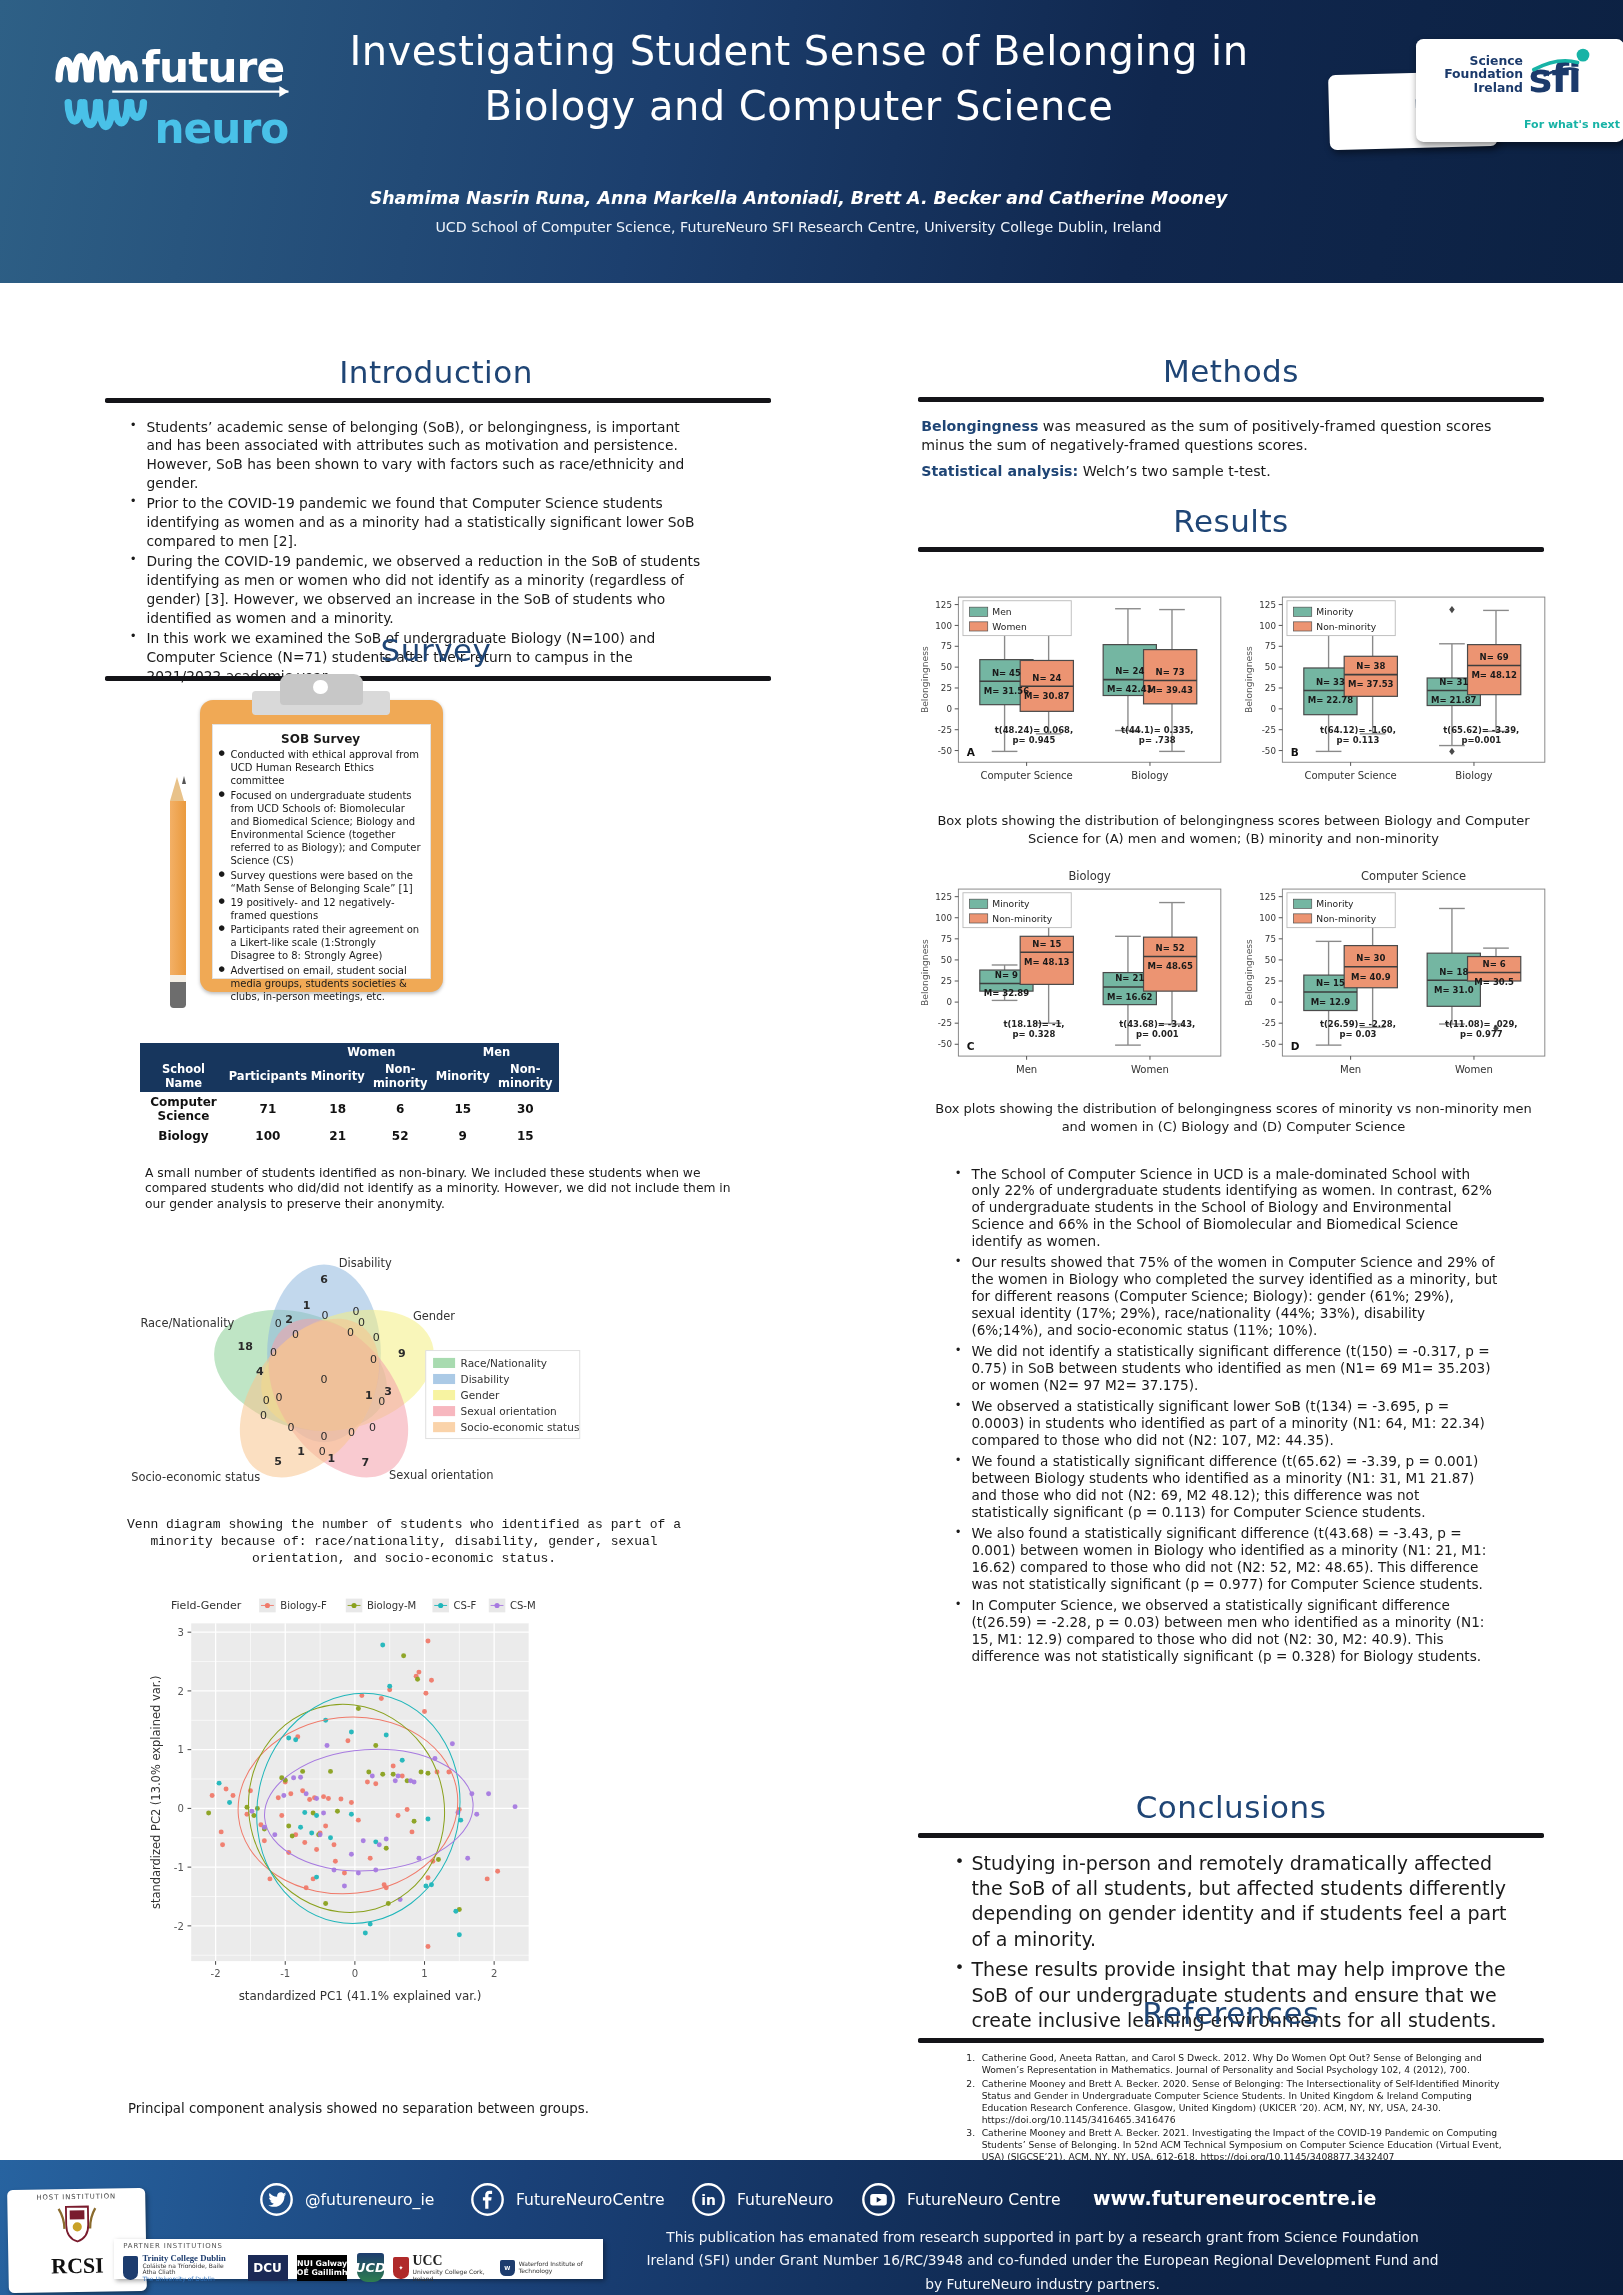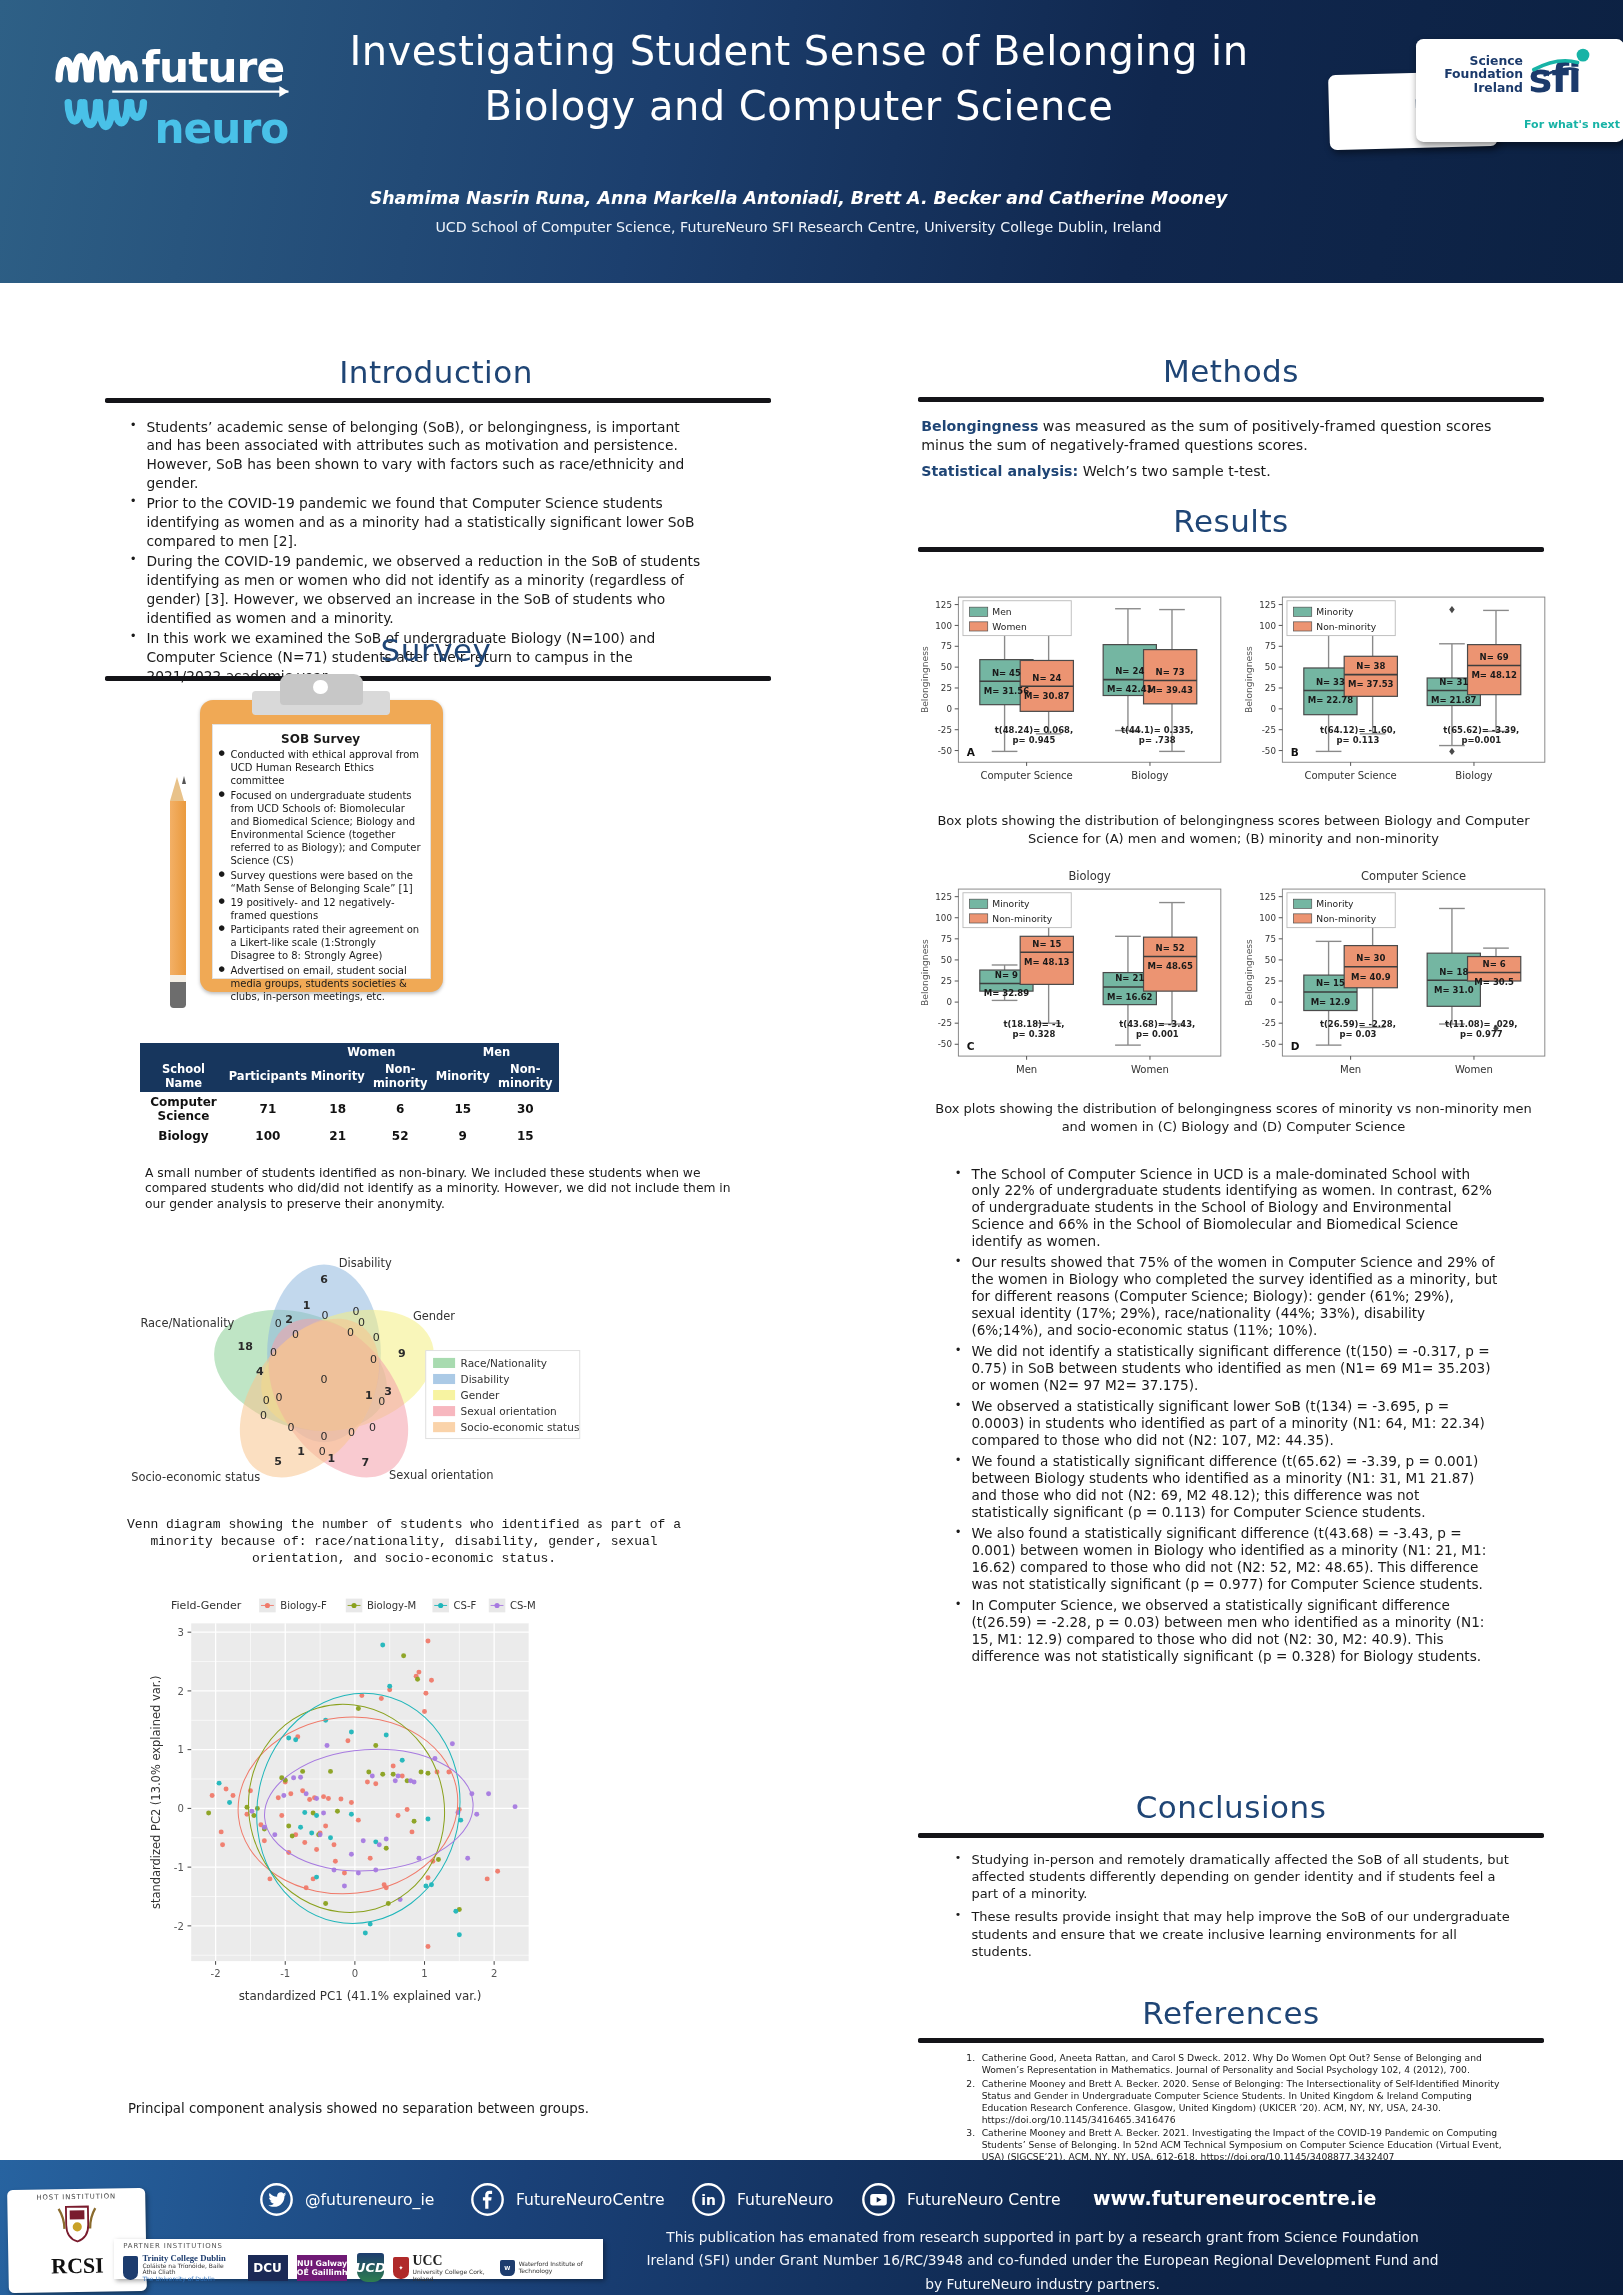--- a/index.html
+++ b/index.html
@@ -79,21 +79,21 @@
   #results-h { position:absolute; left:914px; top:503px; width:634px; }
   #results-h .sec-rule { margin:8.3px 3.7px 0 3.7px; }
 
   .plot-caption { position:absolute; width:597px; left:935px; text-align:center; font-size:13px; line-height:1.35; }
   #results-bullets { position:absolute; left:914px; top:1161px; width:634px; }
   #results-bullets ul { margin:0 50px 0 39px; font-size:13.6px; line-height:1.24; }
   #results-bullets li { margin-top:4.6px; }
 
   #conclusions { position:absolute; left:914px; top:1789px; width:634px; }
   #conclusions .sec-rule { margin:8.3px 3.7px 0 3.7px; }
-  #conclusions ul { margin:13px 37px 0 39px; font-size:13px; line-height:1.33; }
+  #conclusions ul { margin:13px 37px 0 39px; font-size:19px; line-height:1.33; }
   #conclusions li { margin-top:5.5px; }
 
   #references { position:absolute; left:914px; top:1995px; width:634px; }
   #references .sec-rule { margin:7.3px 3.7px 0 3.7px; }
   #references ol { margin:9.2px 33px 0 64px; font-size:9.2px; line-height:1.3; }
   #references li { margin-top:1.8px; padding-left:3.7px; }
 
   
   #footer { position:absolute; left:0; top:2160px; width:1624px; height:136px;
             background:linear-gradient(100deg,#2763a0 0%,#1a4178 32%,#0d2347 72%,#0a1d3c 100%); }
@@ -882,21 +882,21 @@
     <div id="partner-row">
       <div class="pl-item">
         <div id="pl-tcd-shield"></div>
         <div>
           <div style="font-family:'Liberation Serif',serif;font-weight:bold;font-size:8.7px;color:#1d3c6e;">Trinity College Dublin</div>
           <div class="pl-cap">Coláiste na Tríonóide, Baile Átha Cliath</div>
           <div class="pl-cap" style="color:#2f6fb8;">The University of Dublin</div>
         </div>
       </div>
       <div class="pl-tile" style="width:48px;height:26px;background:#1b2a56;font-size:12px;">DCU</div>
-      <div class="pl-tile" style="width:61px;height:26px;background:#701a75;font-size:7.8px;flex-direction:column;line-height:1.2;">
+      <div class="pl-tile" style="width:61px;height:26px;background:#000000;font-size:7.8px;flex-direction:column;line-height:1.2;">
         <span>NUI Galway</span>
         <span>OÉ Gaillimh</span>
       </div>
       <div class="pl-tile" style="width:27.5px;height:29px;background:linear-gradient(180deg,#1d3c6e,#2e7d4f);font-size:13px;border-radius:2.8px 2.8px 11px 11px;font-style:italic;">UCD</div>
       <div class="pl-item">
         <div class="pl-tile" style="width:18.4px;height:22px;background:#b02a2a;font-size:6.4px;border-radius:1.8px 1.8px 7.3px 7.3px;">✦</div>
         <div>
           <div style="font-family:'Liberation Serif',serif;font-weight:bold;font-size:13.8px;color:#222;">UCC</div>
           <div class="pl-cap">University College Cork, Ireland</div>
         </div>

